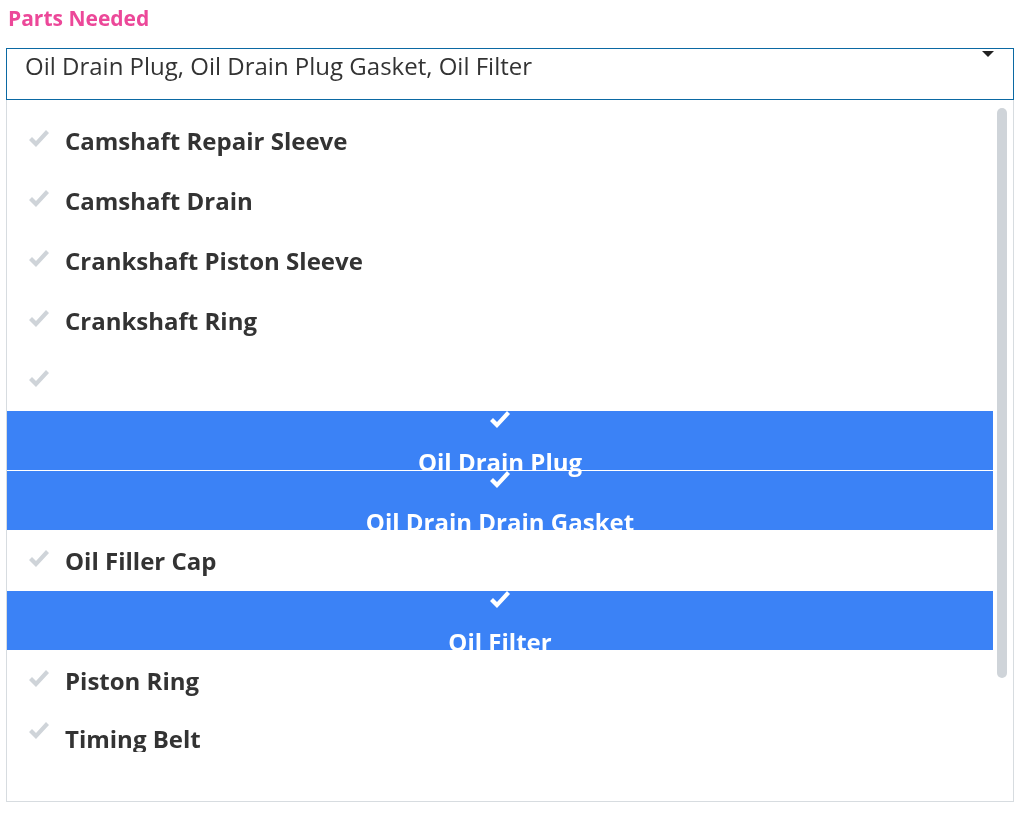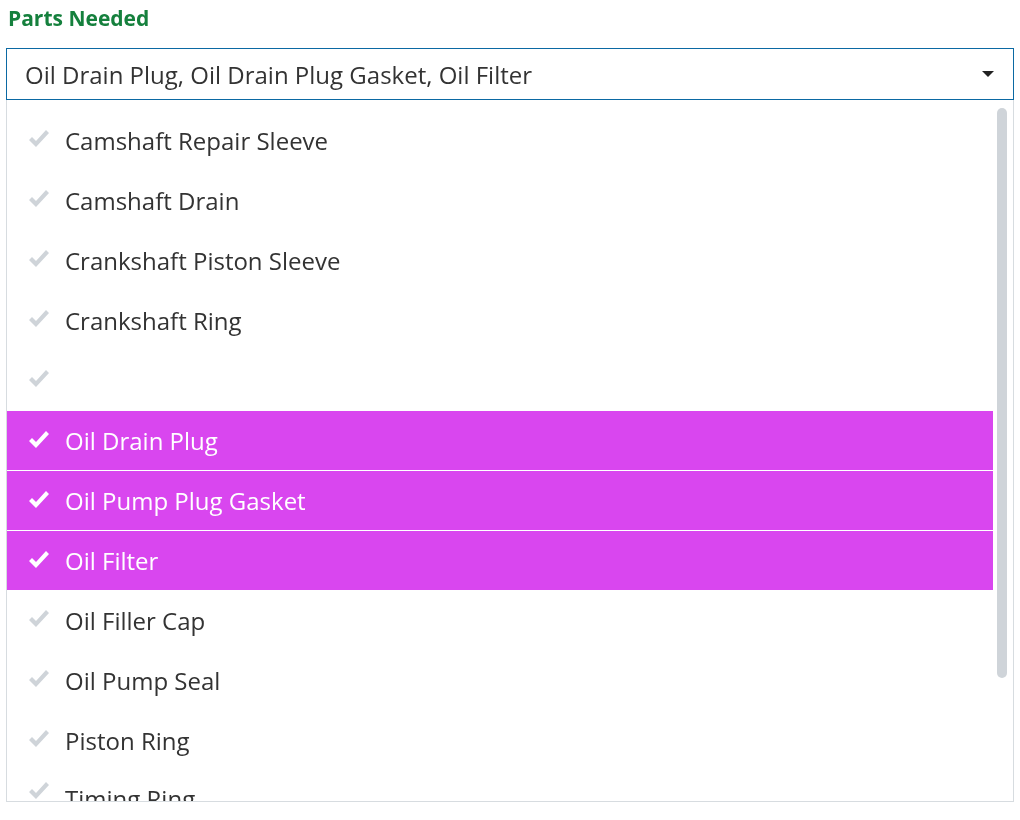--- a/index.html
+++ b/index.html
@@ -1,67 +1,69 @@
 <!DOCTYPE html>
 <html><head>
 <meta charset="utf-8">
 <style>
   * { box-sizing: border-box; margin: 0; padding: 0; }
   html, body { width: 1020px; height: 820px; font-family: "Open Sans", "Segoe UI", Arial, sans-serif; background: #fff; }
   .wrap { padding: 4px 6px 0 6px; }
   .label {
     font-weight: 700;
     font-size: 21px;
-    color: #15803d;
+    color: #ec4899;
     margin-bottom: 10px;
     padding-left: 2px;
   }
   .select-box {
     border: 1.5px solid #0b69a3;
     height: 52px;
     display: flex;
-    align-items: center;
+    align-items: flex-start;
     padding: 0 18px;
     justify-content: space-between;
     cursor: pointer;
     margin-top: 16px;
   }
   .select-value {
     font-size: 24px;
     color: #333;
   }
   .caret svg { width: 14px; height: 10px; display: block; }
   .dropdown {
     border: 1px solid #d7dce0;
     border-top: none;
     height: 702px;
     position: relative;
     overflow: hidden;
+    font-weight: bold;
   }
   .list {
     position: absolute;
     left: 0; right: 20px; top: 0; bottom: 0;
     padding: 10px 0 0 0;
   }
   .opt {
     display: flex;
     align-items: center;
     height: 60px;
     padding: 0 20px;
     font-size: 24px;
     color: #333;
     cursor: pointer;
     gap: 14px;
   }
   .opt .check svg { width: 24px; height: 20px; display: block; }
   .opt.unselected .check path { fill: #cfd4d9; }
   .opt.selected {
-    background: #d946ef;
+    background: #3b82f6;
     color: #fff;
     border-top: 1px solid #fff;
+    flex-direction: column;
   }
   .opt.selected .check path { fill: #fff; }
   .opt.cut {
     height: 42px;
     overflow: hidden;
     align-items: flex-start;
     padding-top: 12px;
   }
   .scrollbar {
     position: absolute;
@@ -136,58 +138,50 @@
             </svg>
           </span>
           <span>Oil Drain Plug</span>
         </div>
         <div class="opt selected">
           <span class="check">
             <svg viewBox="0 0 24 20">
               <path d="M2 10 L9 17 L22 3 L19 0 L9 11 L5 7 Z"></path>
             </svg>
           </span>
-          <span>Oil Pump Plug Gasket</span>
+          <span>Oil Drain Drain Gasket</span>
+        </div>
+        <div class="opt unselected">
+          <span class="check">
+            <svg viewBox="0 0 24 20">
+              <path d="M2 10 L9 17 L22 3 L19 0 L9 11 L5 7 Z"></path>
+            </svg>
+          </span>
+          <span>Oil Filler Cap</span>
         </div>
         <div class="opt selected">
           <span class="check">
             <svg viewBox="0 0 24 20">
               <path d="M2 10 L9 17 L22 3 L19 0 L9 11 L5 7 Z"></path>
             </svg>
           </span>
           <span>Oil Filter</span>
         </div>
         <div class="opt unselected">
           <span class="check">
             <svg viewBox="0 0 24 20">
               <path d="M2 10 L9 17 L22 3 L19 0 L9 11 L5 7 Z"></path>
             </svg>
           </span>
-          <span>Oil Filler Cap</span>
-        </div>
-        <div class="opt unselected">
-          <span class="check">
-            <svg viewBox="0 0 24 20">
-              <path d="M2 10 L9 17 L22 3 L19 0 L9 11 L5 7 Z"></path>
-            </svg>
-          </span>
-          <span>Oil Pump Seal</span>
-        </div>
-        <div class="opt unselected">
-          <span class="check">
-            <svg viewBox="0 0 24 20">
-              <path d="M2 10 L9 17 L22 3 L19 0 L9 11 L5 7 Z"></path>
-            </svg>
-          </span>
           <span>Piston Ring</span>
         </div>
         <div class="opt unselected cut">
           <span class="check">
             <svg viewBox="0 0 24 20">
               <path d="M2 10 L9 17 L22 3 L19 0 L9 11 L5 7 Z"></path>
             </svg>
           </span>
-          <span>Timing Ring</span>
+          <span>Timing Belt</span>
         </div>
       </div>
     <div class="scrollbar"></div>
   </div>
 </div>
 
 </body></html>

